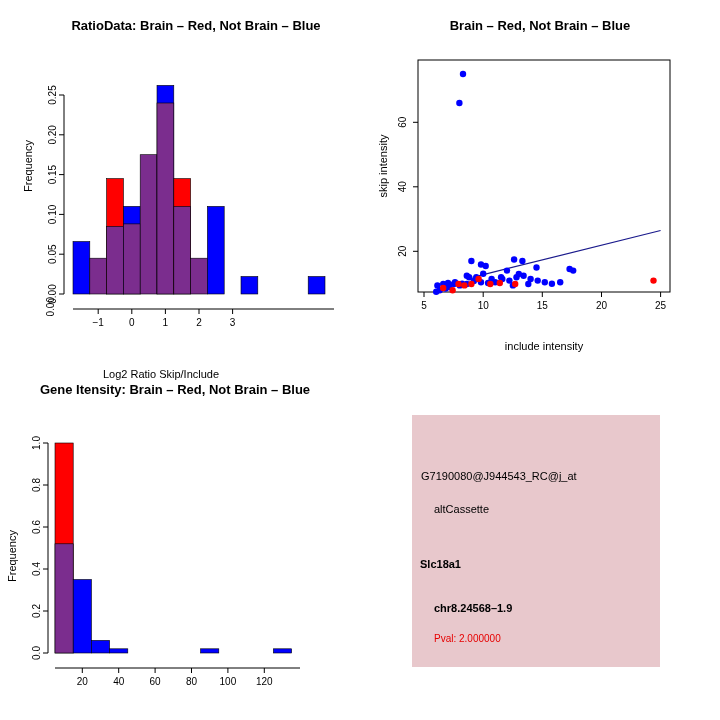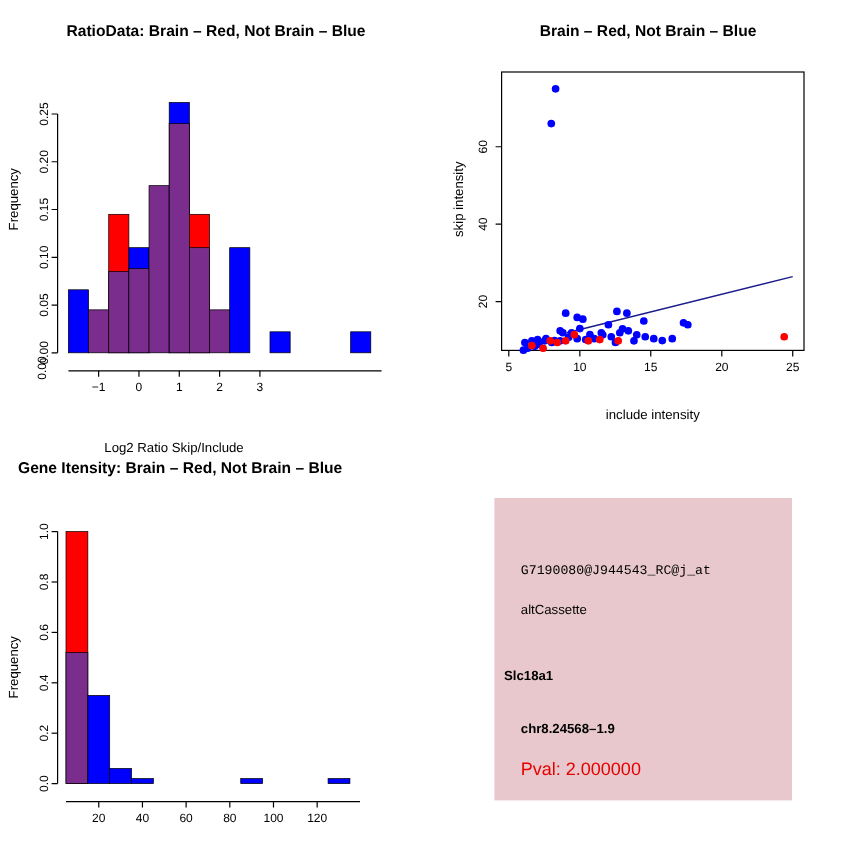--- a/index.html
+++ b/index.html
@@ -5,28 +5,28 @@
   html,body{margin:0;padding:0;}
   body{width:720px;height:720px;background:#ffffff;font-family:"Liberation Sans",sans-serif;overflow:hidden;}
   .page{position:relative;width:720px;height:720px;}
   .panel{position:absolute;}
   .title{font-weight:bold;font-size:13px;color:#000;text-align:center;white-space:nowrap;}
   .axis-label{font-size:11px;color:#000;}
   .tick-label{font-size:10px;color:#000;}
   svg{display:block;}
   .infobox{background:#e8c8cc;}
   .info-line{font-size:11px;color:#000;}
-  .info-pval{font-size:15px;color:#e60000;}
+  .info-pval{font-size:10px;color:#e60000;}
 </style>
 </head>
 <body>
 
 <div class="page">
 
-  <div class="panel" style="left:0;top:0;width:360px;height:360px;padding-left:21px;">
+  <div class="panel" style="left:16px;top:0;width:360px;height:360px;padding-left:21px;">
     <div class="title" style="position:absolute;left:0;top:18px;width:360px;">RatioData: Brain – Red, Not Brain – Blue</div>
     <svg width="360" height="320" style="position:absolute;left:0;top:38px;">
 
       <line x1="48" y1="57" x2="48" y2="256" stroke="#000" stroke-width="1"></line>
       <g stroke="#000" stroke-width="1">
         <line x1="43" y1="256" x2="48" y2="256"></line>
         <line x1="43" y1="216.2" x2="48" y2="216.2"></line>
         <line x1="43" y1="176.4" x2="48" y2="176.4"></line>
         <line x1="43" y1="136.6" x2="48" y2="136.6"></line>
         <line x1="43" y1="96.8" x2="48" y2="96.8"></line>
@@ -187,21 +187,21 @@
         <circle cx="130.3" cy="246.0" r="3.2"></circle>
         <circle cx="139.8" cy="245.0" r="3.2"></circle>
         <circle cx="155.2" cy="246.0" r="3.2"></circle>
       </g>
     </svg>
     <div class="axis-label" style="position:absolute;left:58px;top:340px;width:252px;text-align:center;">include intensity</div>
     <div class="axis-label" style="position:absolute;left:-37px;top:160px;width:120px;text-align:center;transform:rotate(-90deg);">skip intensity</div>
   </div>
 
   <div class="panel" style="left:0;top:360px;width:400px;height:360px;">
-    <div class="title" style="position:absolute;left:15px;top:22px;width:350px;text-align:left;">Gene Itensity: Brain – Red, Not Brain – Blue</div>
+    <div class="title" style="position:absolute;left:0;top:22px;width:350px;text-align:center;">Gene Itensity: Brain – Red, Not Brain – Blue</div>
     <svg width="380" height="310" style="position:absolute;left:0;top:42px;">
 
       <line x1="48" y1="41" x2="48" y2="251" stroke="#000" stroke-width="1"></line>
       <g stroke="#000" stroke-width="1">
         <line x1="43" y1="251" x2="48" y2="251"></line>
         <line x1="43" y1="209" x2="48" y2="209"></line>
         <line x1="43" y1="167" x2="48" y2="167"></line>
         <line x1="43" y1="125" x2="48" y2="125"></line>
         <line x1="43" y1="83" x2="48" y2="83"></line>
         <line x1="43" y1="41" x2="48" y2="41"></line>
@@ -247,20 +247,20 @@
         <text x="191.5" y="283">80</text>
         <text x="227.9" y="283">100</text>
         <text x="264.3" y="283">120</text>
       </g>
     </svg>
     <div class="axis-label" style="position:absolute;left:55px;top:361px;width:245px;text-align:center;">Intensity</div>
     <div class="axis-label" style="position:absolute;left:-48px;top:190px;width:120px;text-align:center;transform:rotate(-90deg);">Frequency</div>
   </div>
 
   <div class="panel infobox" style="left:412px;top:415px;width:248px;height:252px;">
-    <div class="info-line" style="position:absolute;left:22px;top:55px;font-family:Liberation Mono, monospace;">G7190080@J944543_RC@j_at</div>
+    <div class="info-line" style="position:absolute;left:9px;top:55px;">G7190080@J944543_RC@j_at</div>
     <div class="info-line" style="position:absolute;left:22px;top:88px;">altCassette</div>
     <div class="info-line" style="position:absolute;left:8px;top:143px;font-weight:bold;">Slc18a1</div>
     <div class="info-line" style="position:absolute;left:22px;top:187px;font-weight:bold;">chr8.24568–1.9</div>
     <div class="info-pval" style="position:absolute;left:22px;top:218px;">Pval: 2.000000</div>
   </div>
 
 </div>
 
 </body></html>

